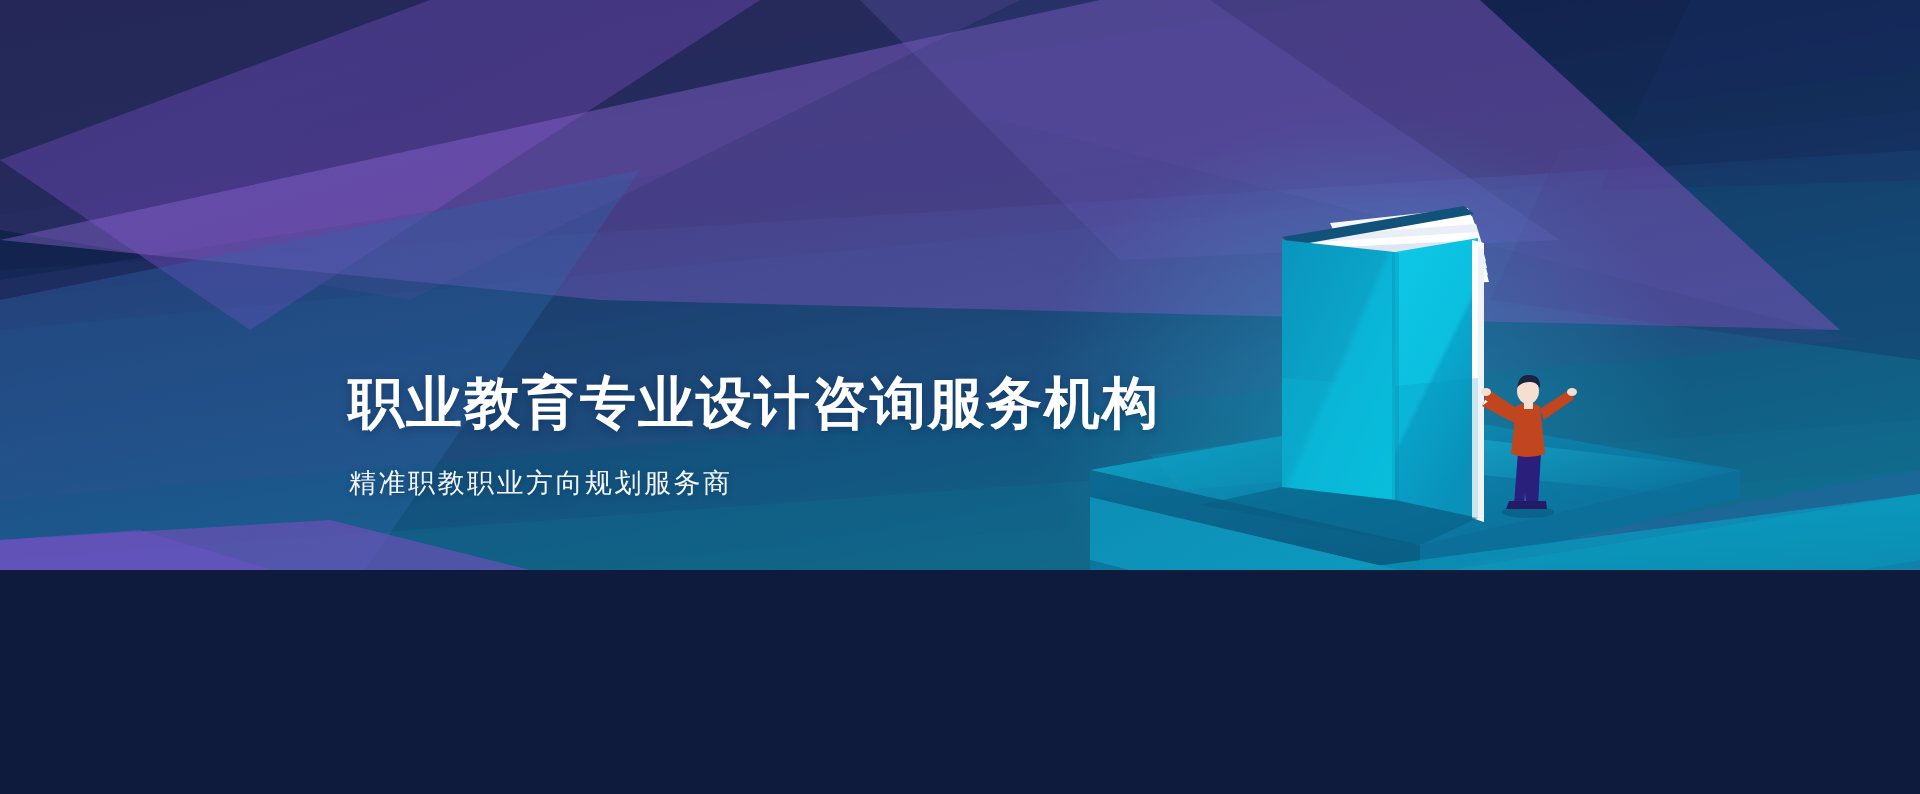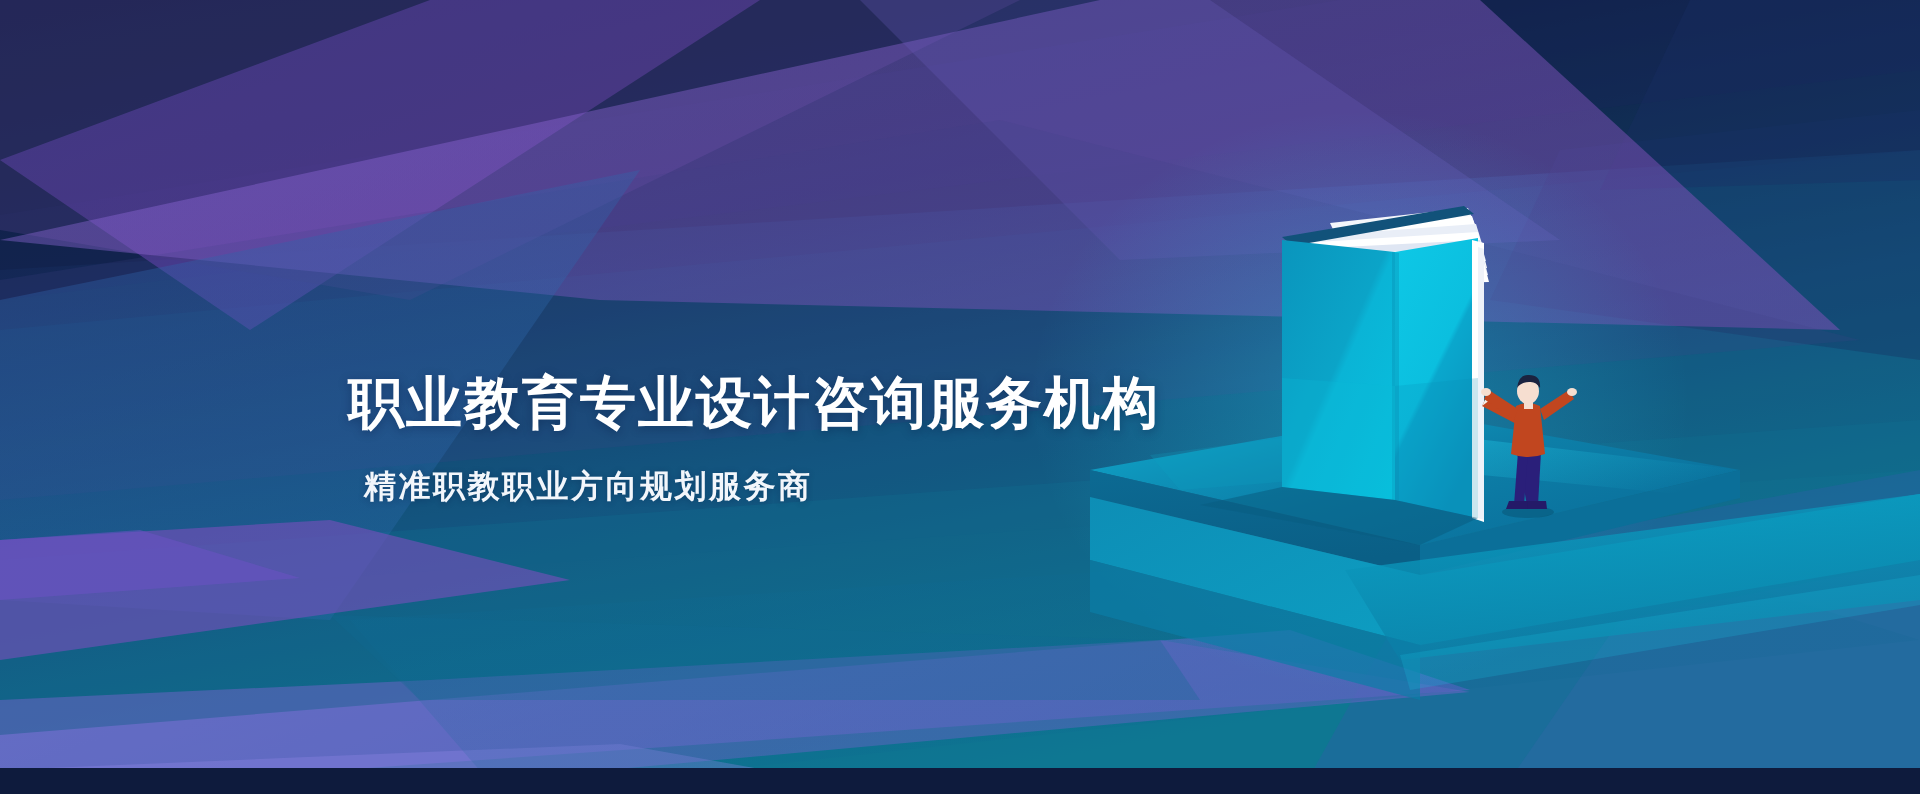--- a/index.html
+++ b/index.html
@@ -2,21 +2,21 @@
 <html><head>
 <meta charset="utf-8">
 <title>职业教育专业设计咨询服务机构</title>
 <style>
   html,body{margin:0;padding:0;background:#0e1b3d;}
   body{font-family:"Liberation Sans","DejaVu Sans",sans-serif;}
 
   .banner{
     position:relative;
     width:1920px;
-    height:768px;
+    height:570px;
     overflow:hidden;
     background:linear-gradient(160deg,#101c42 0%,#132a55 28%,#14527e 62%,#0f6e8d 85%,#0d7a93 100%);
   }
 
   .layer{position:absolute;top:0;left:0;width:1920px;height:794px;pointer-events:none;}
   .layer svg{display:block;width:1920px;height:794px;}
 
   
   .copy{
     position:absolute;
@@ -28,24 +28,24 @@
     margin:0;
     font-size:56px;
     line-height:1.18;
     font-weight:700;
     color:#ffffff;
     letter-spacing:2px;
     white-space:nowrap;
     text-shadow:0 2px 10px rgba(0,20,60,.35);
   }
   .subline{
-    margin:30px 0 0 16px;
-    font-size:32px;
+    margin:30px 0 0 1px;
+    font-size:27px;
     line-height:1.3;
-    font-weight:700;
+    font-weight:400;
     color:#f2f6fb;
     letter-spacing:2.5px;
     white-space:nowrap;
     text-shadow:0 1px 6px rgba(0,20,60,.30);
   }
 </style>
 </head>
 <body>
 
 <div class="banner">

